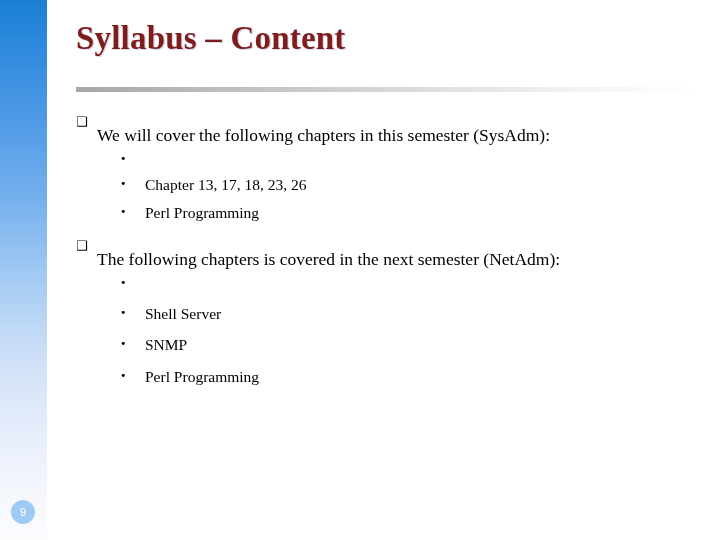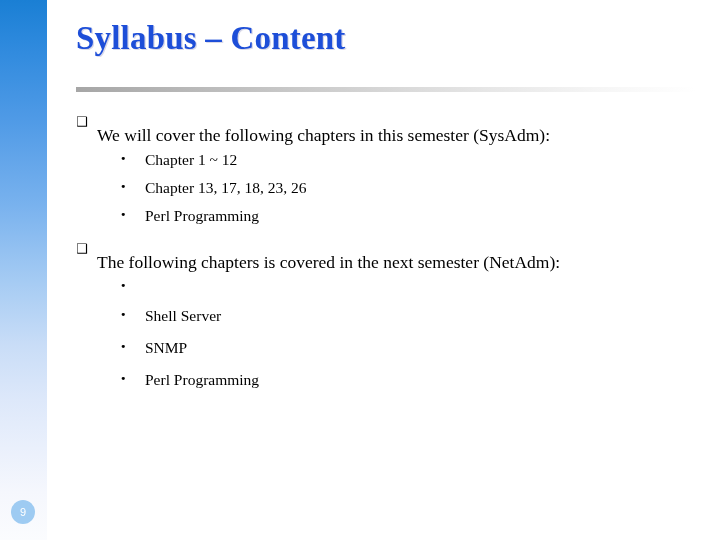--- a/index.html
+++ b/index.html
@@ -55,21 +55,21 @@
     align-items: center;
     justify-content: center;
     line-height: 1;
   }
 
   
   .title {
     position: absolute;
     left: 76px;
     top: 20px;
-    color: #1d4ed8;
+    color: #7f1d1d;
     font-family: "Liberation Serif", "DejaVu Serif", serif;
     font-weight: bold;
     font-size: 33px;
     line-height: 1.1;
     letter-spacing: 0.2px;
     text-shadow: 1.2px 1.2px 0px #d9d9e8;
     white-space: nowrap;
   }
   .title-rule {
     position: absolute;
@@ -161,21 +161,20 @@
   <div class="content">
 
     <div class="group-1">
       <div class="l1">
         <span class="l1-bullet">❑</span>
         <span class="l1-text">We will cover the following chapters in this semester (SysAdm):</span>
       </div>
       <ul class="l2-list">
         <li class="l2">
           <span class="l2-bullet">•</span>
-          <span class="l2-text">Chapter 1 ~ 12</span>
         </li>
         <li class="l2">
           <span class="l2-bullet">•</span>
           <span class="l2-text">Chapter 13, 17, 18, 23, 26</span>
         </li>
         <li class="l2">
           <span class="l2-bullet">•</span>
           <span class="l2-text">Perl Programming</span>
         </li>
       </ul>

